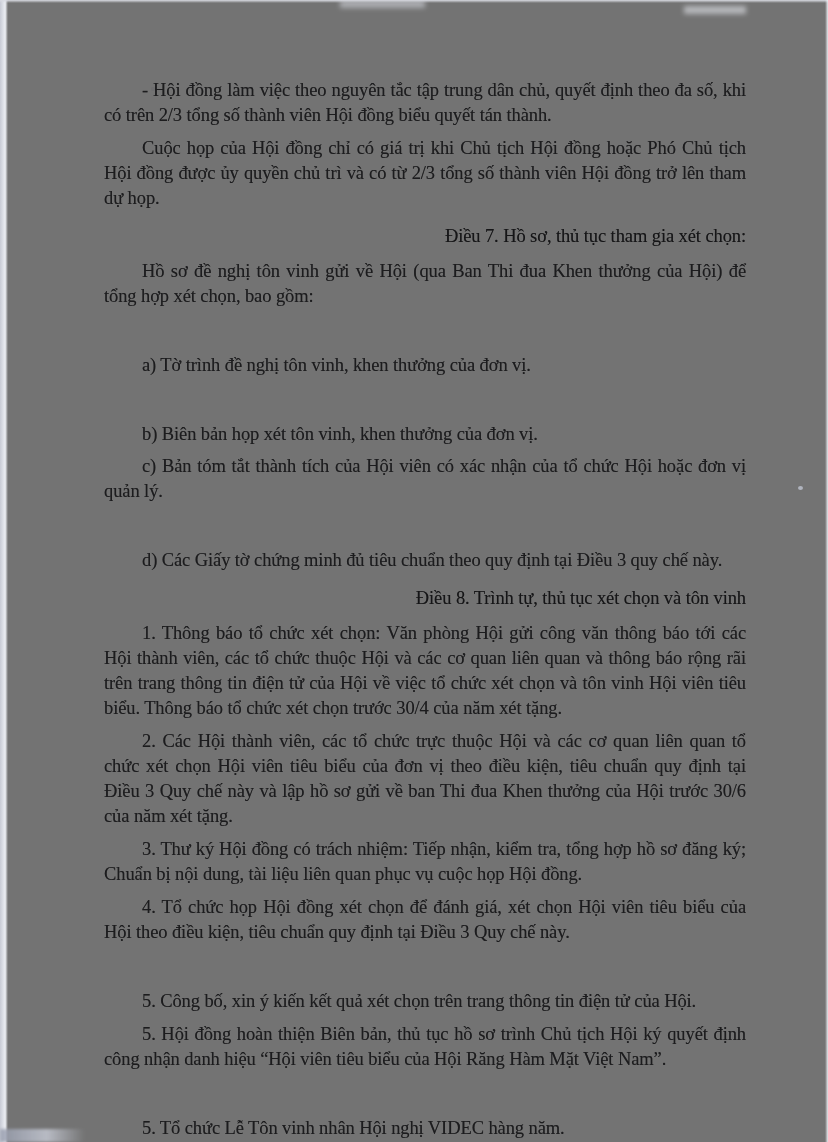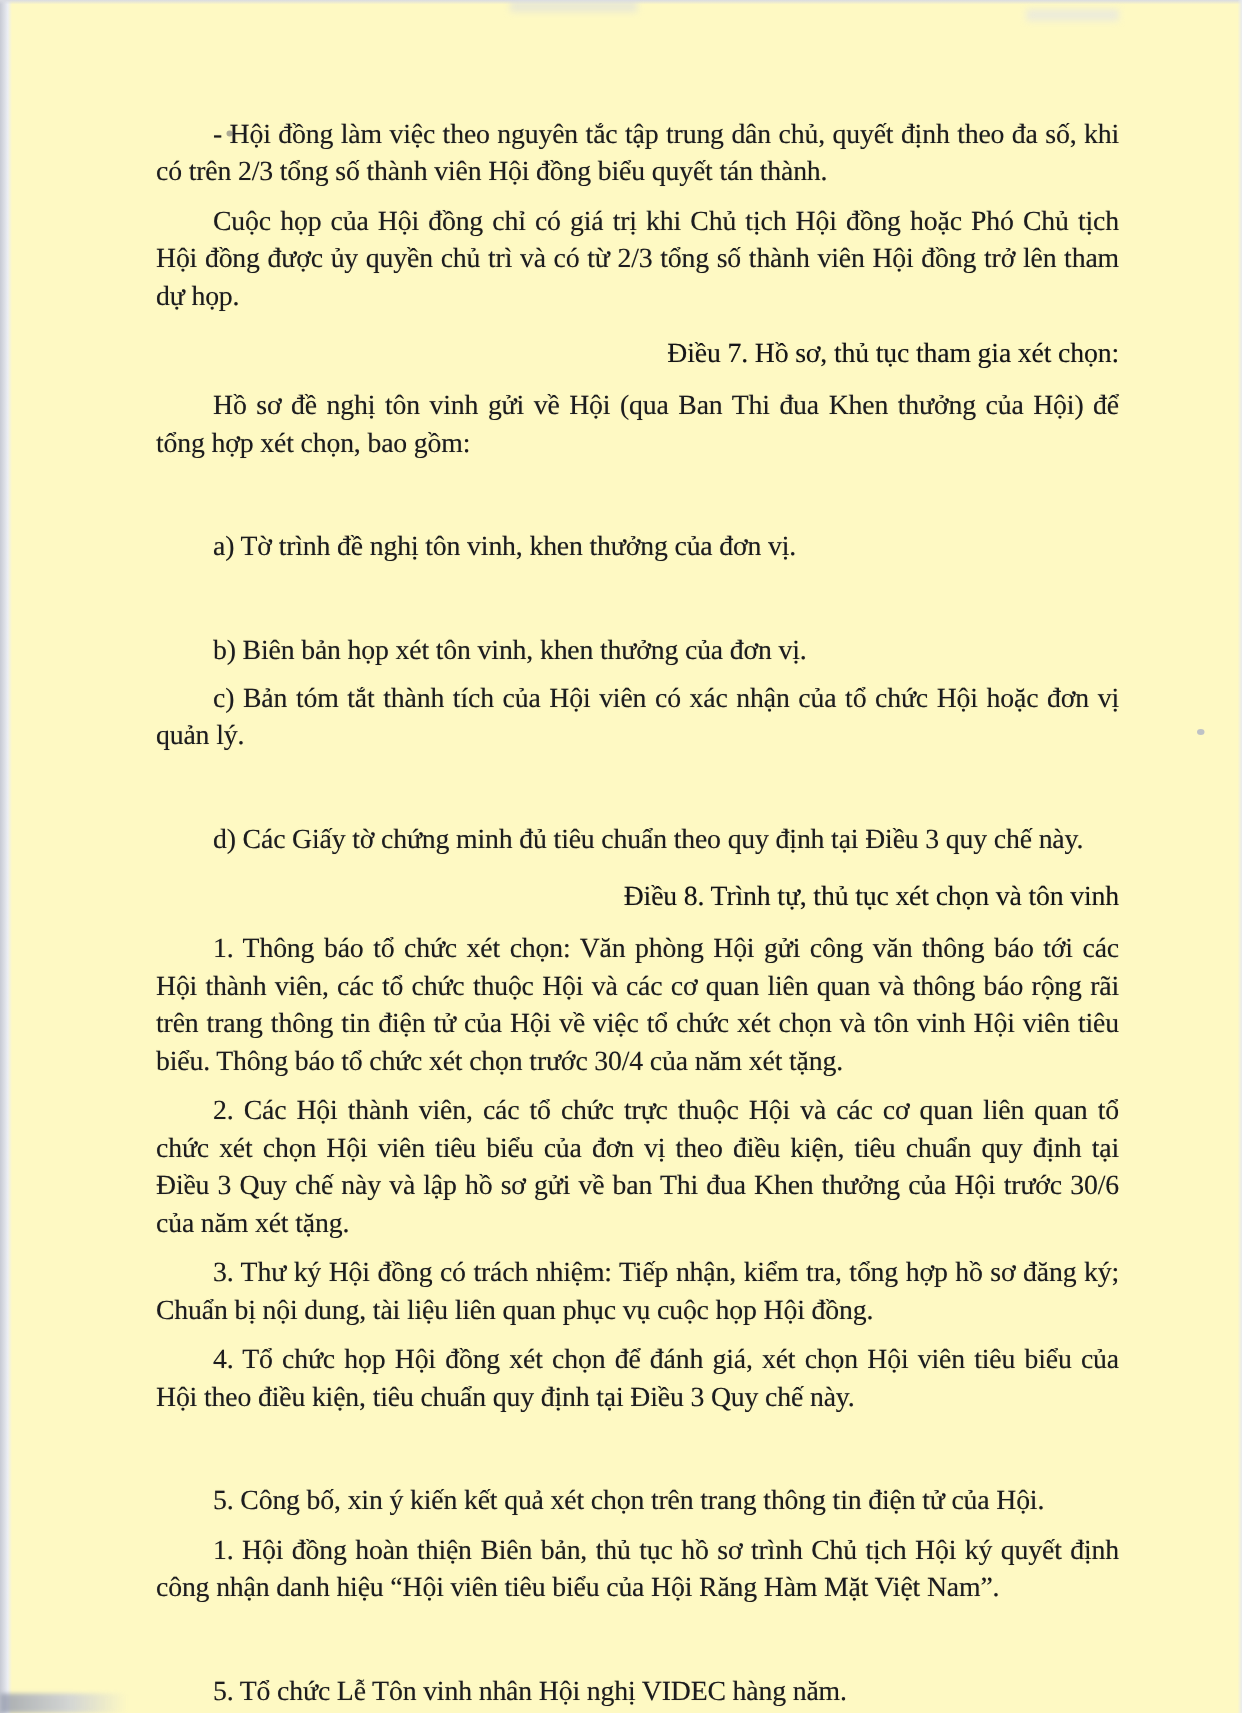--- a/index.html
+++ b/index.html
@@ -8,21 +8,21 @@
     width: 828px;
     height: 1142px;
     overflow: hidden;
     background: #fdfdfe;
     font-family: "Liberation Serif", "DejaVu Serif", serif;
   }
   .page {
     position: relative;
     width: 828px;
     height: 1142px;
-    background: #fef9c3;
+    background: #737373;
   }
   
   .edge-left {
     position: absolute; left: 0; top: 0; width: 8px; height: 1142px;
     background: linear-gradient(to right, #c7cad4, #eceef3 65%, rgba(255,255,255,0));
   }
   .edge-top {
     position: absolute; left: 0; top: 0; width: 828px; height: 3px;
     background: linear-gradient(to bottom, #d9dbe2, rgba(255,255,255,0));
   }
@@ -120,18 +120,18 @@
     <p class="list-item nowrap">a) Tờ trình đề nghị tôn vinh, khen thưởng của đơn vị.</p>
     <p class="list-item nowrap">b) Biên bản họp xét tôn vinh, khen thưởng của đơn vị.</p>
     <p class="list-item">c) Bản tóm tắt thành tích của Hội viên có xác nhận của tổ chức Hội hoặc đơn vị quản lý.</p>
     <p class="list-item nowrap">d) Các Giấy tờ chứng minh đủ tiêu chuẩn theo quy định tại Điều 3 quy chế này.</p>
     <p class="h-article">Điều 8. Trình tự, thủ tục xét chọn và tôn vinh</p>
     <p class="para">1. Thông báo tổ chức xét chọn: Văn phòng Hội gửi công văn thông báo tới các Hội thành viên, các tổ chức thuộc Hội và các cơ quan liên quan và thông báo rộng rãi trên trang thông tin điện tử của Hội về việc tổ chức xét chọn và tôn vinh Hội viên tiêu biểu. Thông báo tổ chức xét chọn trước 30/4 của năm xét tặng.</p>
     <p class="para">2. Các Hội thành viên, các tổ chức trực thuộc Hội và các cơ quan liên quan tổ chức xét chọn Hội viên tiêu biểu của đơn vị theo điều kiện, tiêu chuẩn quy định tại Điều 3 Quy chế này và lập hồ sơ gửi về ban Thi đua Khen thưởng của Hội trước 30/6 của năm xét tặng.</p>
     <p class="para">3. Thư ký Hội đồng có trách nhiệm: Tiếp nhận, kiểm tra, tổng hợp hồ sơ đăng ký; Chuẩn bị nội dung, tài liệu liên quan phục vụ cuộc họp Hội đồng.</p>
     <p class="para">4. Tổ chức họp Hội đồng xét chọn để đánh giá, xét chọn Hội viên tiêu biểu của Hội theo điều kiện, tiêu chuẩn quy định tại Điều 3 Quy chế này.</p>
     <p class="para nowrap">5. Công bố, xin ý kiến kết quả xét chọn trên trang thông tin điện tử của Hội.</p>
-    <p class="para">1. Hội đồng hoàn thiện Biên bản, thủ tục hồ sơ trình Chủ tịch Hội ký quyết định công nhận danh hiệu “Hội viên tiêu biểu của Hội Răng Hàm Mặt Việt Nam”.</p>
+    <p class="para">5. Hội đồng hoàn thiện Biên bản, thủ tục hồ sơ trình Chủ tịch Hội ký quyết định công nhận danh hiệu “Hội viên tiêu biểu của Hội Răng Hàm Mặt Việt Nam”.</p>
     <p class="para nowrap">5. Tổ chức Lễ Tôn vinh nhân Hội nghị VIDEC hàng năm.</p>
     <p class="chapter-title">TỔ CHỨC THỰC HIỆN</p>
   </div>
 
 </div>
 
 </body></html>

